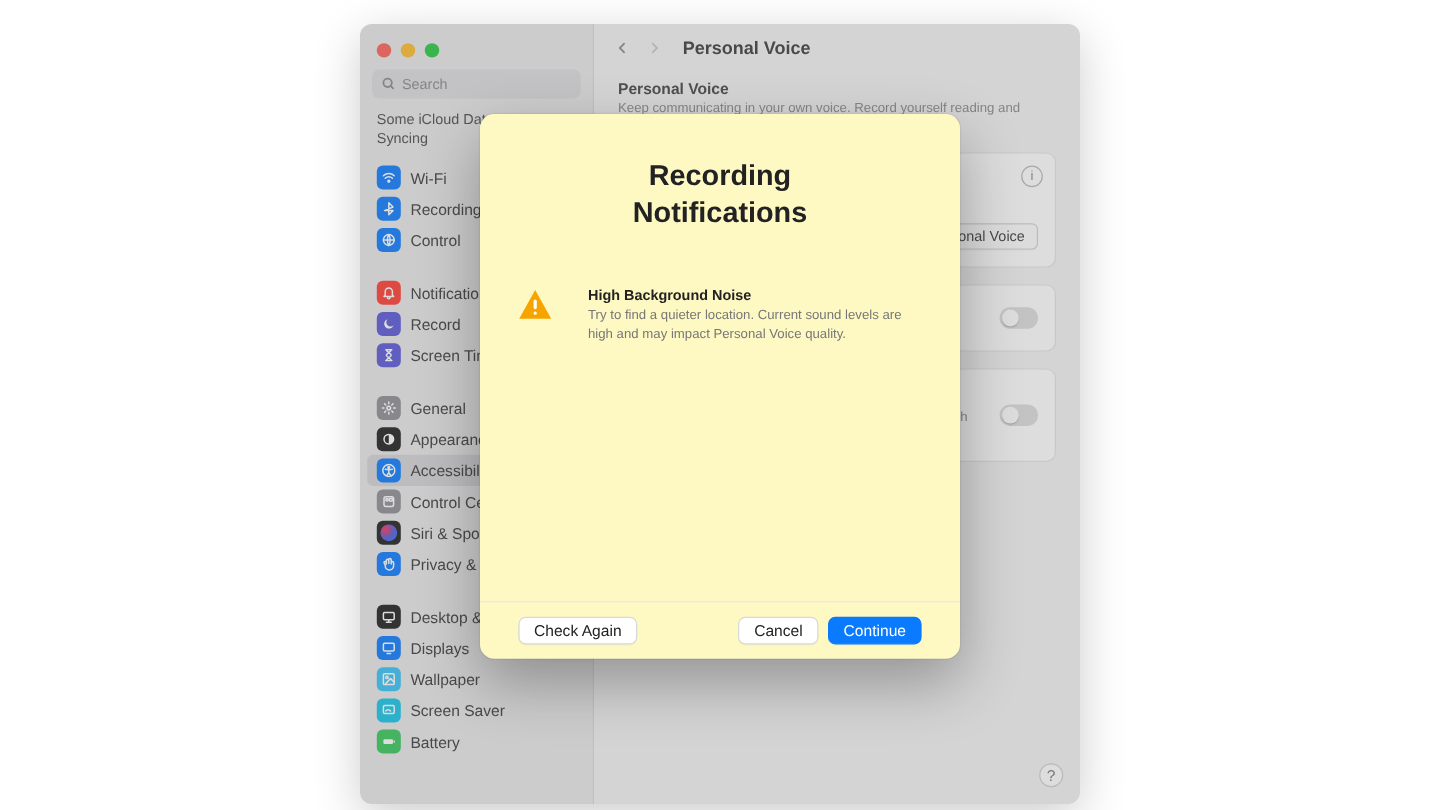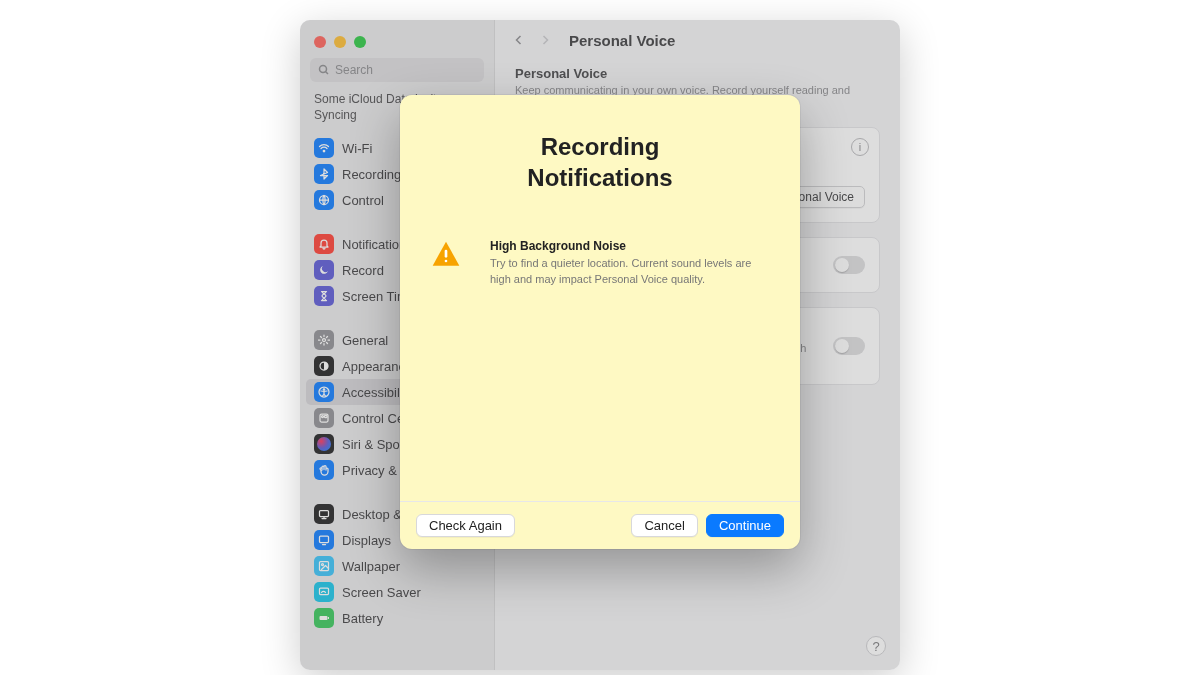--- a/index.html
+++ b/index.html
@@ -212,21 +212,21 @@
   .warn-head {
     font-size: 12px; font-weight: 700; color: #222;
   }
   .warn-desc {
     font-size: 11px; color: #777;
     line-height: 1.4;
     margin-top: 3px;
   }
   .modal-footer {
     border-top: 1px solid #e7e7e9;
-    padding: 12px 16px;
+    padding: 12px 32px;
     display: flex;
     align-items: center;
     gap: 12px;
   }
   .btn {
     font-size: 13px;
     padding: 3px 12px;
     border-radius: 6px;
     border: 1px solid #d8d8db;
     background: #fff;

